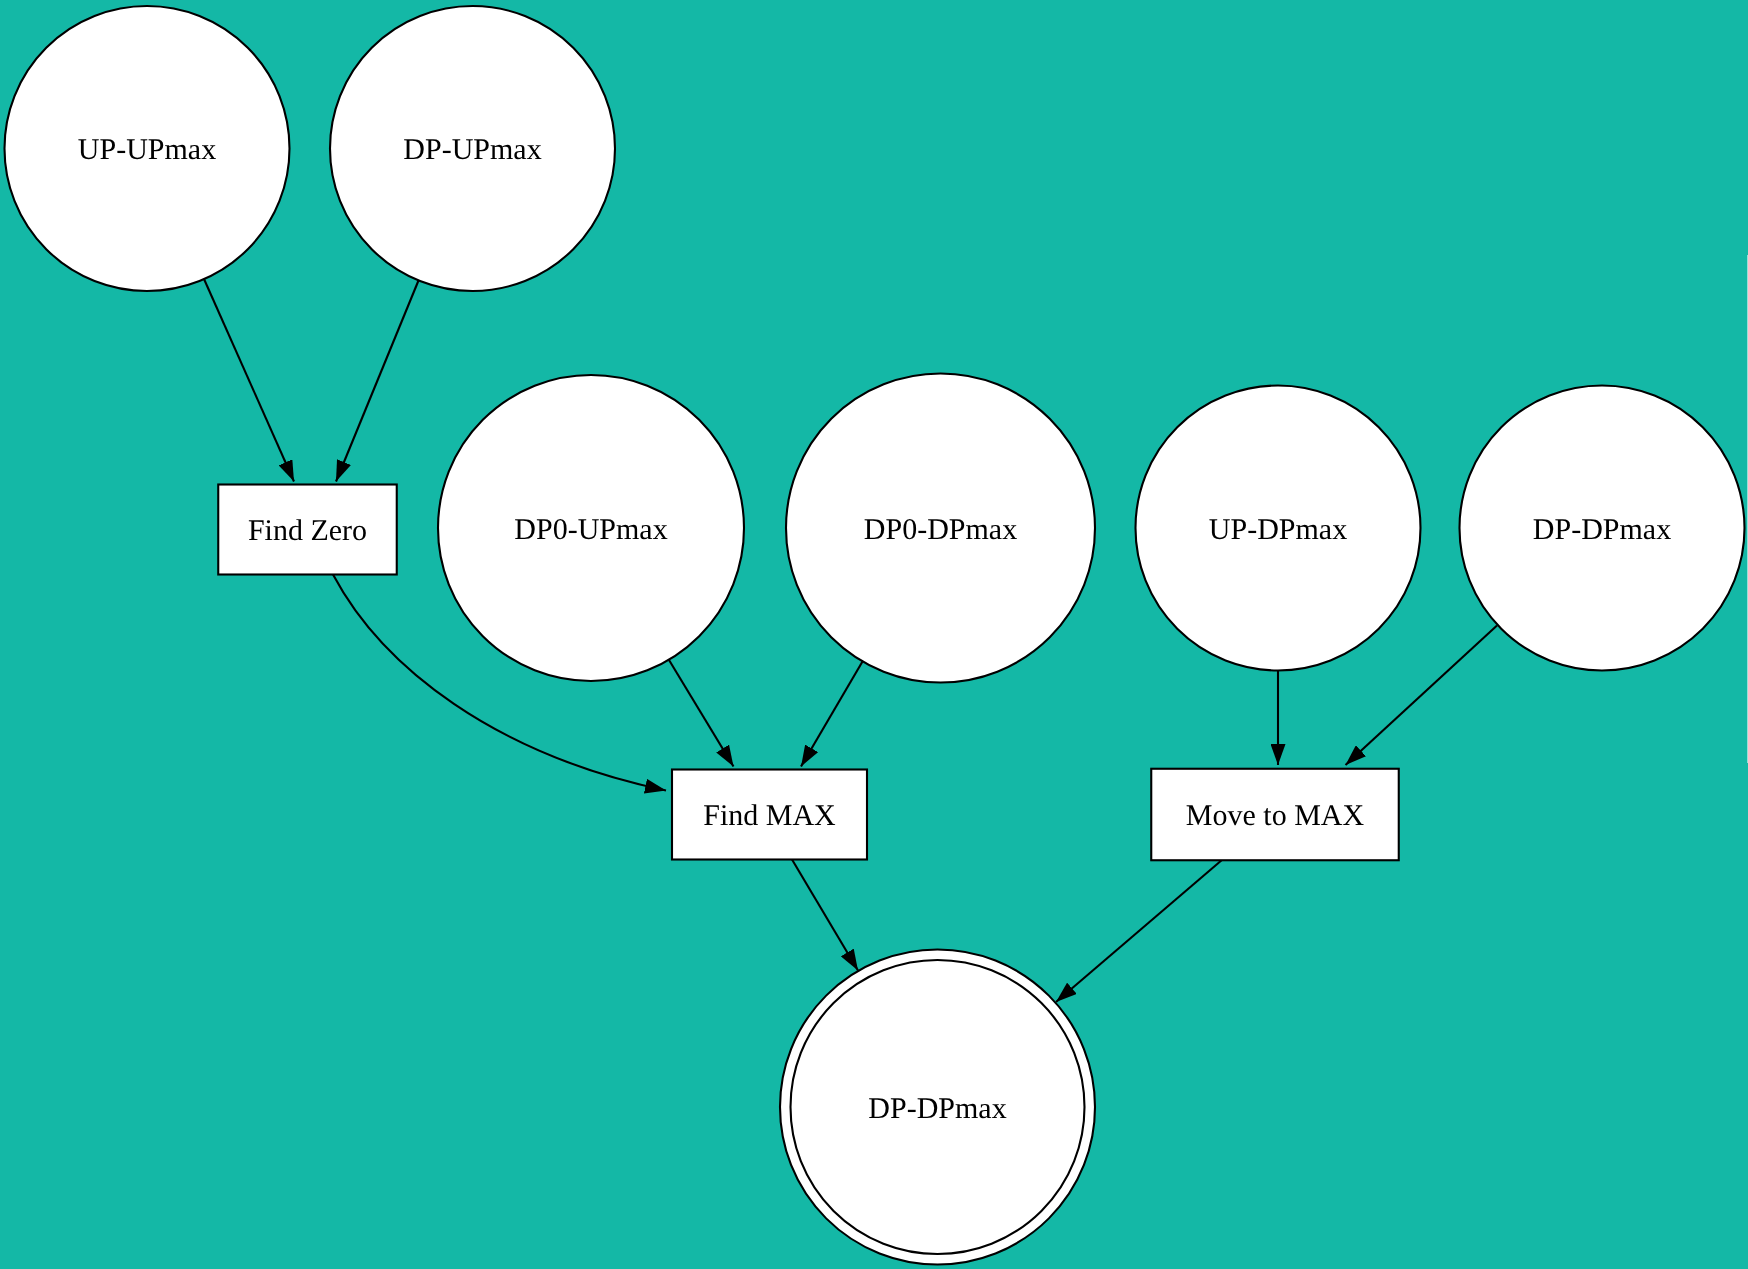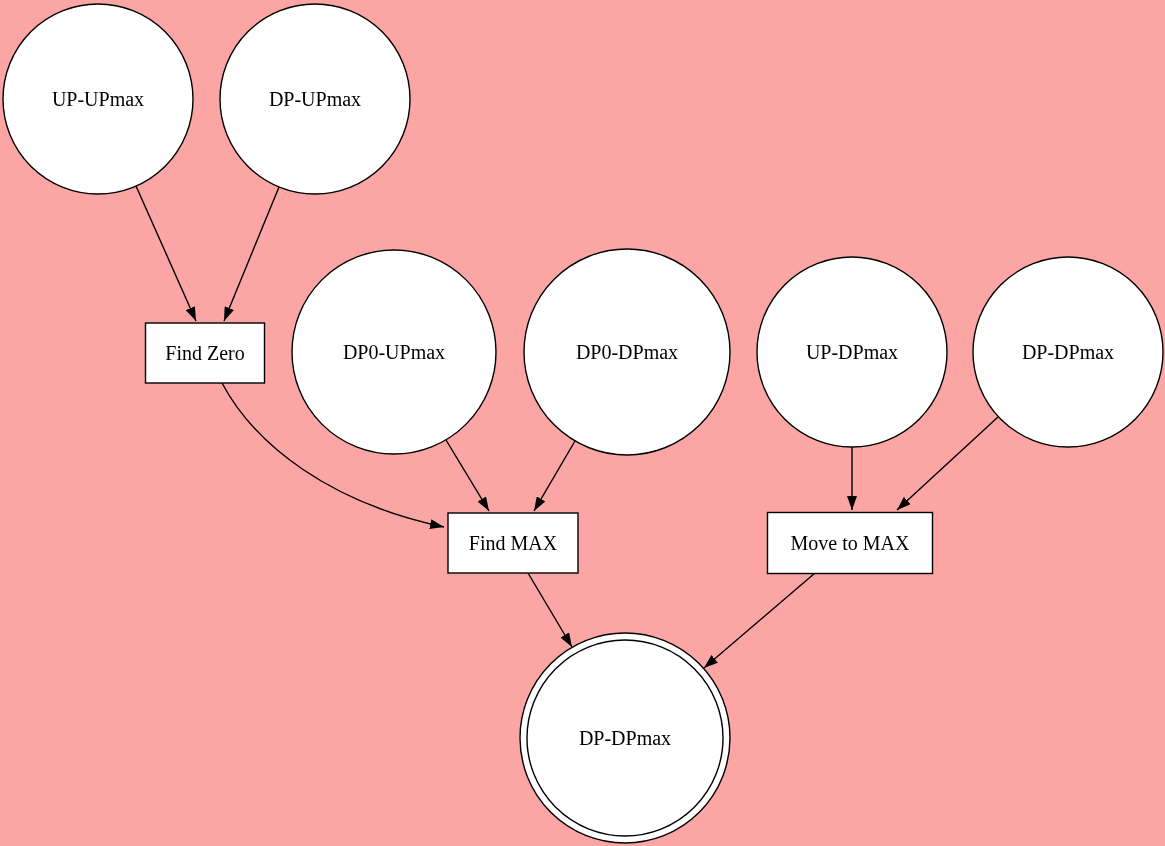--- a/index.html
+++ b/index.html
@@ -4,21 +4,21 @@
 <style>
   html, body {
     margin: 0;
     padding: 0;
     background: #ffffff;
   }
   .canvas {
     position: relative;
     width: 1165px;
     height: 846px;
-    background: #fca5a5;
+    background: #14b8a6;
     overflow: hidden;
   }
   svg.graph {
     display: block;
     width: 1165px;
     height: 846px;
   }
   .node-shape {
     fill: #ffffff;
     stroke: #000000;

